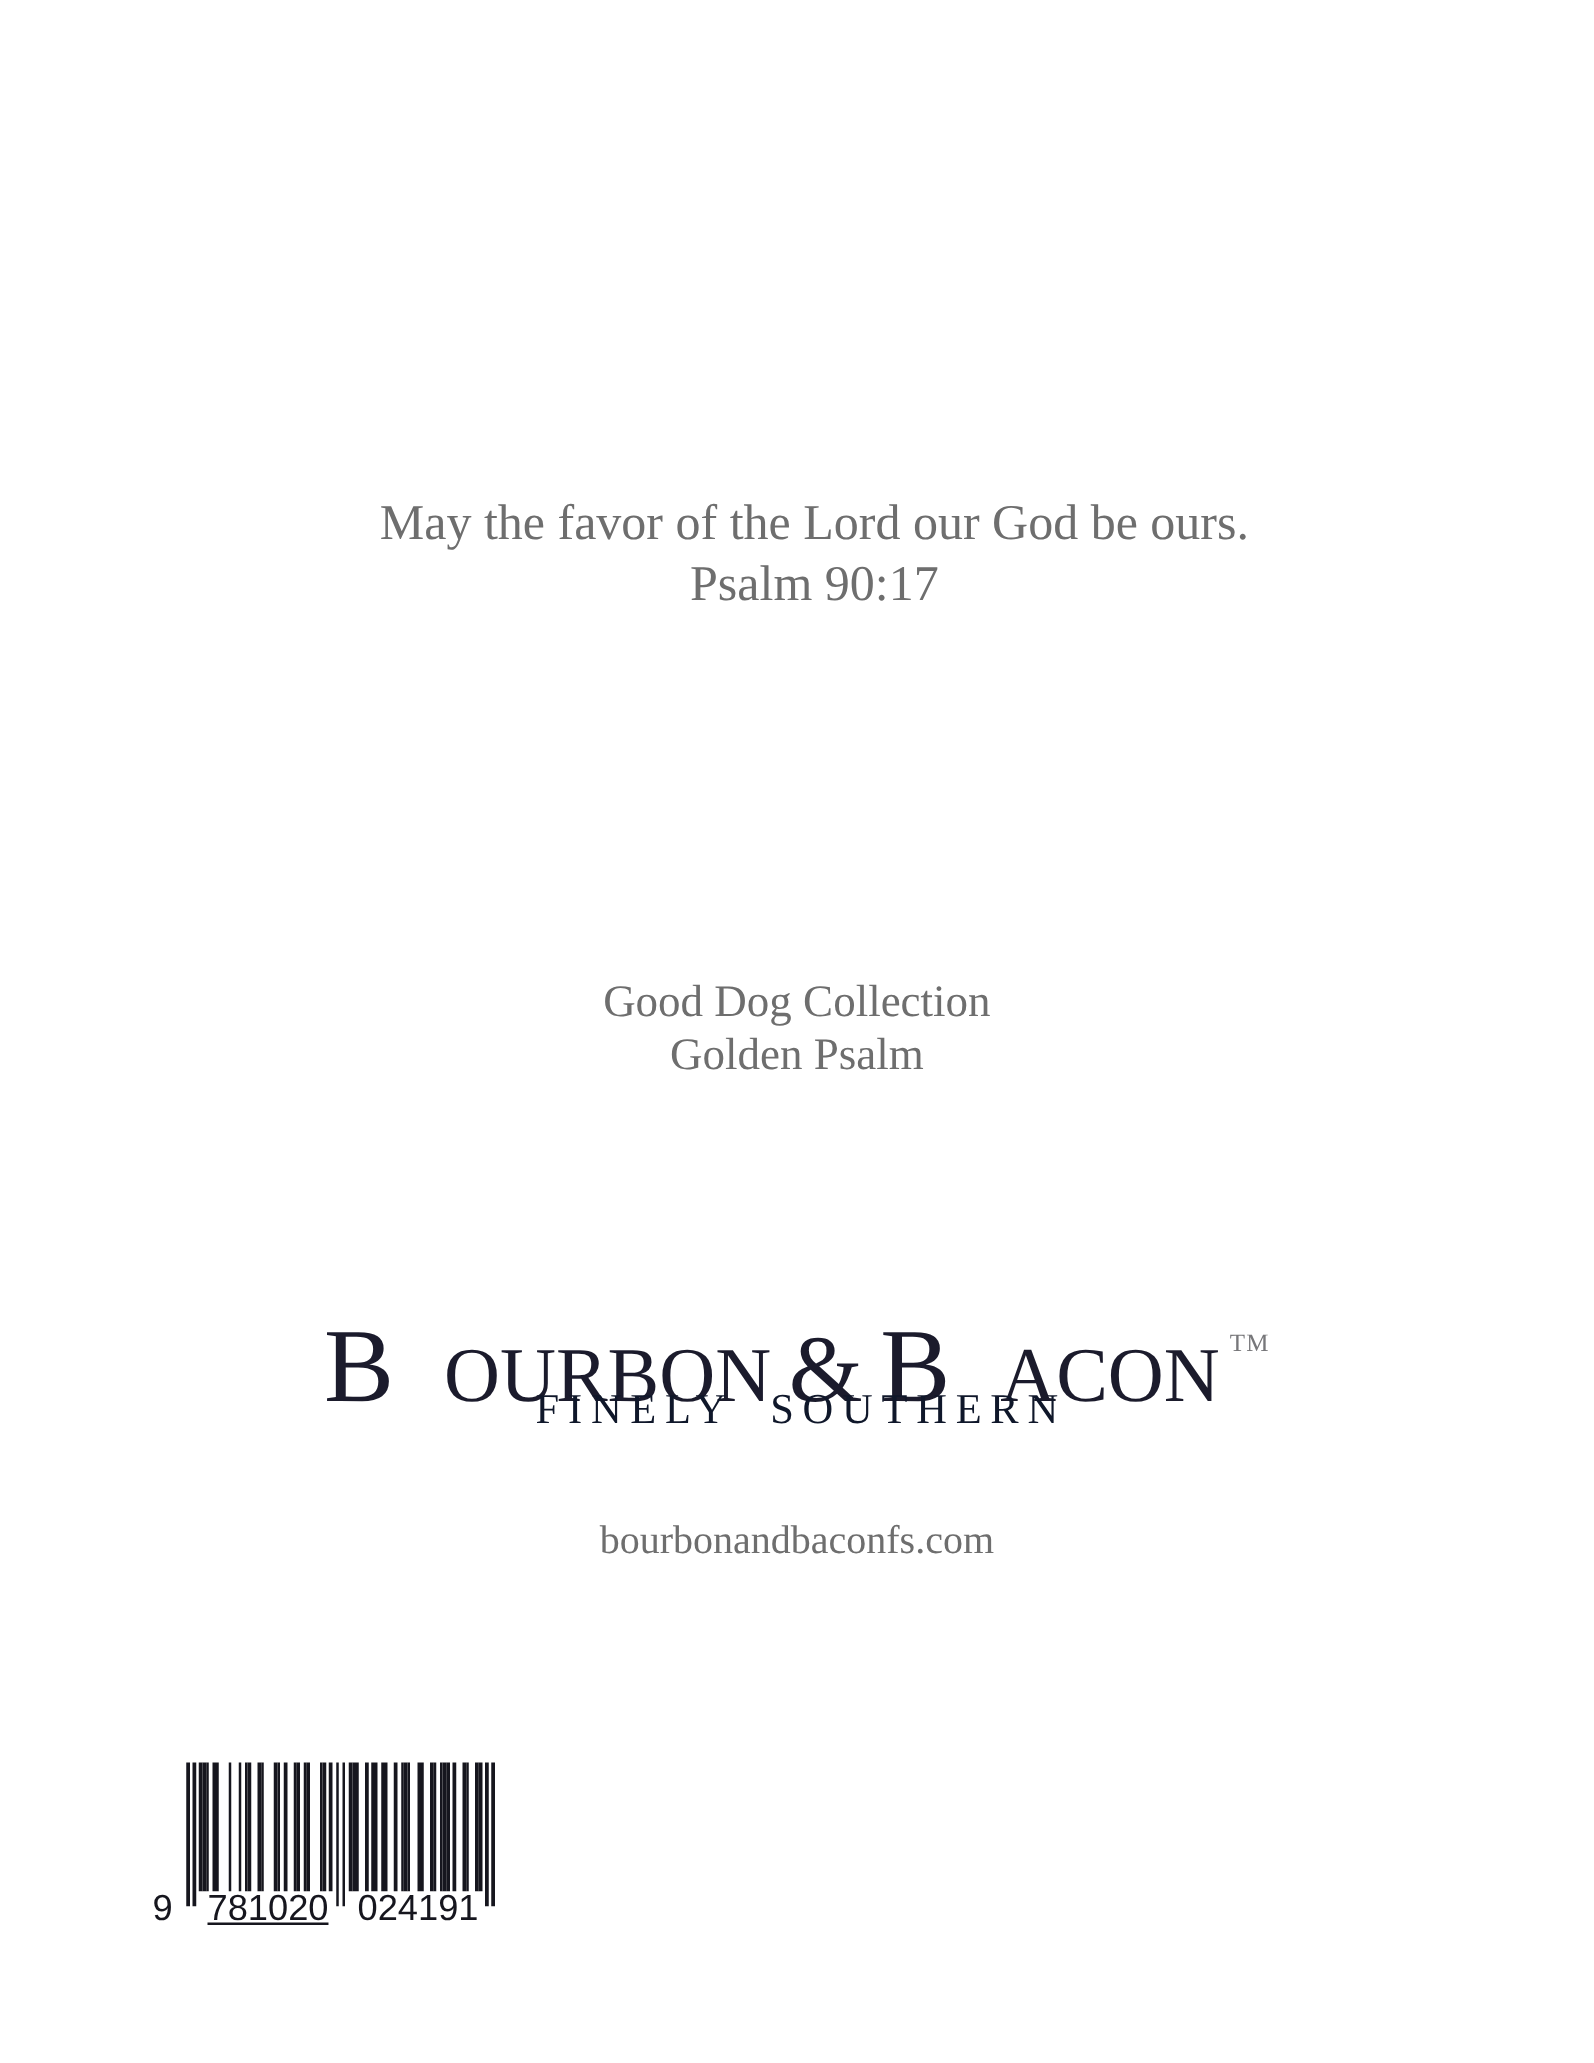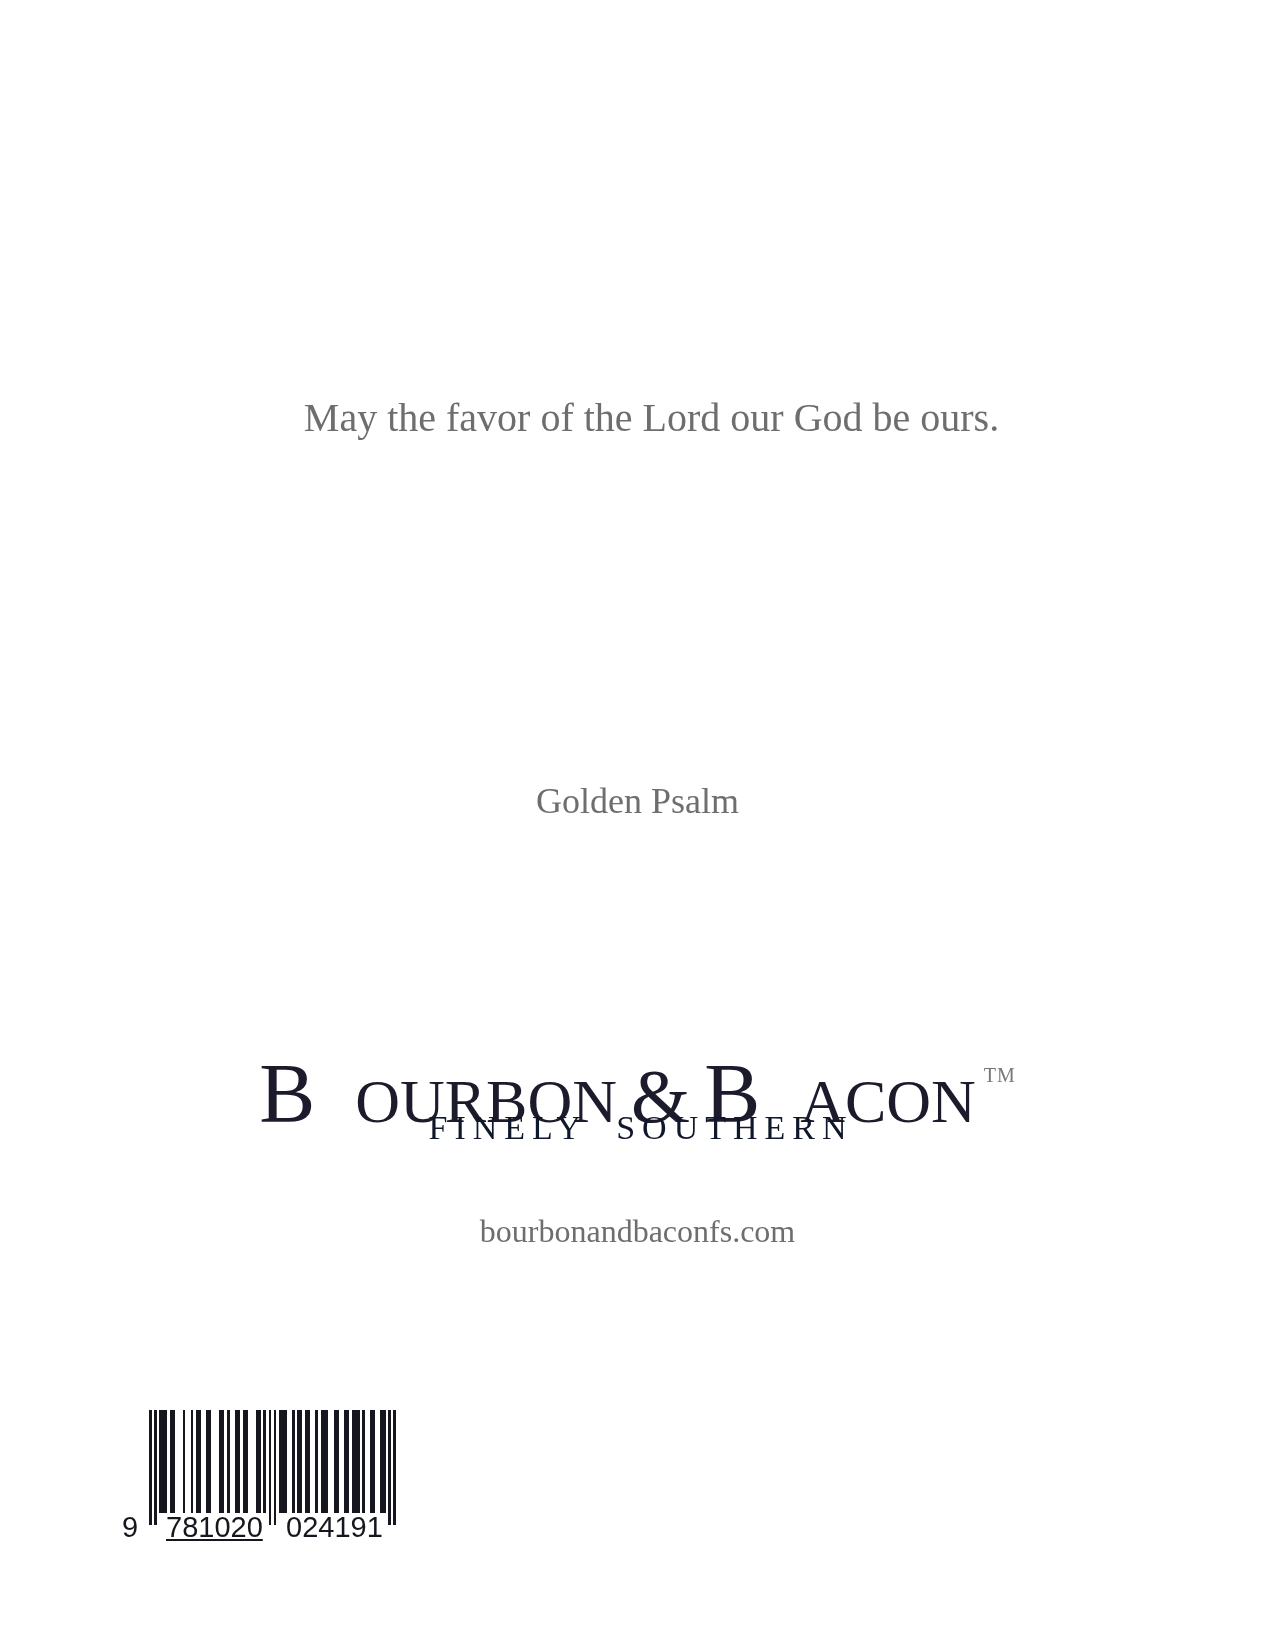--- a/index.html
+++ b/index.html
@@ -82,23 +82,25 @@
   }
   .bc-first { left: -27px; top: 103px; }
   .bc-left  { left: 17px;  top: 103px; width: 96px;  text-align: center; text-decoration: underline; }
   .bc-right { left: 137px; top: 103px; width: 96px;  text-align: center; }
 </style>
 </head>
 <body>
 
 <div class="center-text verse">
   <div>May the favor of the Lord our God be ours.</div>
+  <div>Psalm 90:17</div>
 </div>
 
 <div class="center-text collection">
+  <div>Good Dog Collection</div>
   <div>Golden Psalm</div>
 </div>
 
 <div class="center-text logo">
   <span class="bigcap">B</span><span class="smallcap">OURBON</span><span class="amp">&amp;</span><span class="bigcap">B</span><span class="smallcap">ACON</span><span class="tm">TM</span>
 </div>
 
 <div class="center-text tagline">FINELY SOUTHERN</div>
 
 <div class="center-text website">bourbonandbaconfs.com</div>

